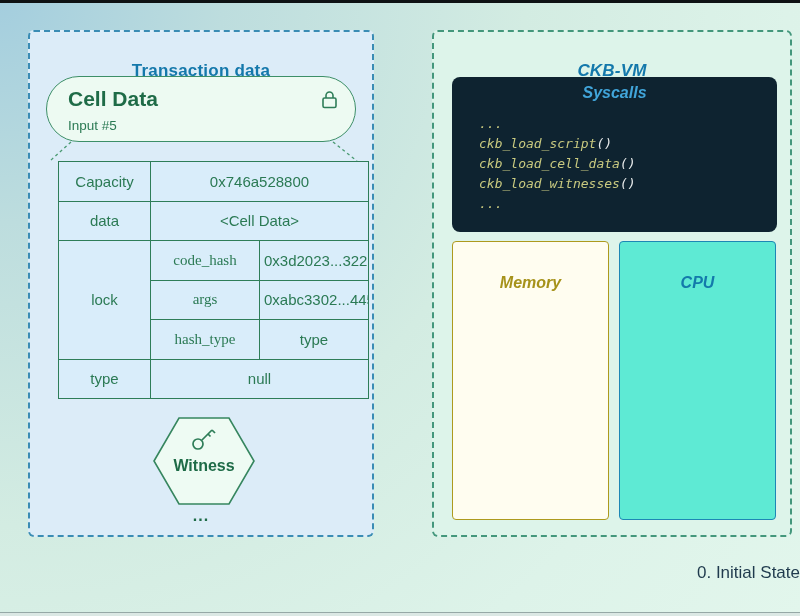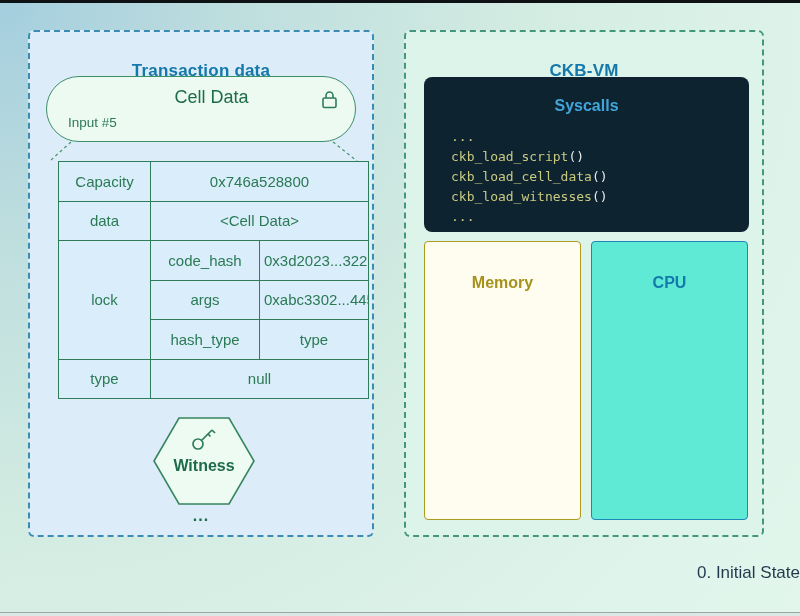--- a/index.html
+++ b/index.html
@@ -9,71 +9,71 @@
     overflow:hidden;
     font-family:"Liberation Sans", sans-serif;
     background:
       radial-gradient(circle at 0% 0%, #a4cede 0%, #bdddde 22%, #d3ece2 52%, #ddf3e9 78%, #e2f6ec 100%);
   }
   .topbar { position:absolute; top:0; left:0; right:0; height:3px; background:#0e1214; }
   .bottom-strip { position:absolute; bottom:0; left:0; right:0; height:3px; background:#dbe8e4; border-top:1px solid #96a8a6; }
 
   .panel { position:absolute; top:30px; height:507px; box-sizing:border-box; border-radius:6px; }
   .panel-left  { left:28px;  width:346px; background:#dcecf8; border:2px dashed #3a8cb4; }
-  .panel-right { left:404px; width:360px; background:#ddf4ea; border:2px dashed #44977c; }
+  .panel-right { left:432px; width:360px; background:#ddf4ea; border:2px dashed #44977c;font-style:italic; }
   .panel-title {
     margin:17px; padding-top:12px; text-align:center;
     font-size:17px; font-weight:bold; color:#1478ab; letter-spacing:0.2px;
   }
 
   
   .pill {
     position:absolute; left:16px; top:44px; width:310px; height:66px;
     box-sizing:border-box;
     background:#edfaf2; border:1.5px solid #3d8f68; border-radius:34px;
     padding:10px 0 0 21px;
   }
-  .pill-title { font-size:18px; font-weight:normal; color:#1e6b47;text-align:center; }
+  .pill-title { font-size:21px; font-weight:bold; color:#1e6b47; }
   .pill-sub   { font-size:13.5px; color:#2b7a54; margin-top:7px; }
   .pill-lock  { position:absolute; right:15px; top:12px; }
 
   .connector-svg { position:absolute; left:0; top:0; width:346px; height:507px; pointer-events:none; }
 
   
   .celltable {
     position:absolute; left:28px; top:129px;
     border-collapse:collapse; table-layout:fixed;
     width:311px;
     font-size:15px; color:#2b7a54;
   }
   .celltable td {
     border:1.5px solid #2e7d58; background:#d9edfa;
     height:38.5px; text-align:center; vertical-align:middle;
     padding:0 4px; overflow:hidden; white-space:nowrap;
   }
   .col-k  { width:83px; }
-  .col-k2 { width:83px; }
+  .col-k2 { width:83px;font-family:Liberation Serif, serif; }
   .col-v  { width:145px; }
 
   
   .hex-wrap { position:absolute; left:122px; top:384px; width:104px; height:90px; }
   .hex-label {
     position:absolute; left:0; top:41px; width:104px; text-align:center;
     font-size:16px; font-weight:bold; color:#1e6b47;
   }
   .more-dots {
     position:absolute; left:0; top:475px; width:100%; text-align:center;
     font-size:16px; font-weight:bold; color:#1e6b47; letter-spacing:1px;
   }
 
   
   .syscalls {
     position:absolute; left:18px; top:45px; width:325px; height:155px;
     box-sizing:border-box; background:#0e2330; border-radius:8px;
-    padding-top:20px;
+    padding-top:7px;
   }
   .sys-title { text-align:center; font-size:16px; font-weight:bold; color:#41a5da; }
   .code { margin:12px 0 0 27px; font-family:"DejaVu Sans Mono", monospace; font-size:13px; line-height:20px; }
   .code .fn { color:#c9ca80; }
   .code .paren { color:#e8ebeb; }
 
   .vm-box {
     position:absolute; top:209px; width:157px; height:279px;
     box-sizing:border-box; border-radius:4px; text-align:center; padding-top:32px;
     font-size:16px; font-weight:bold;

